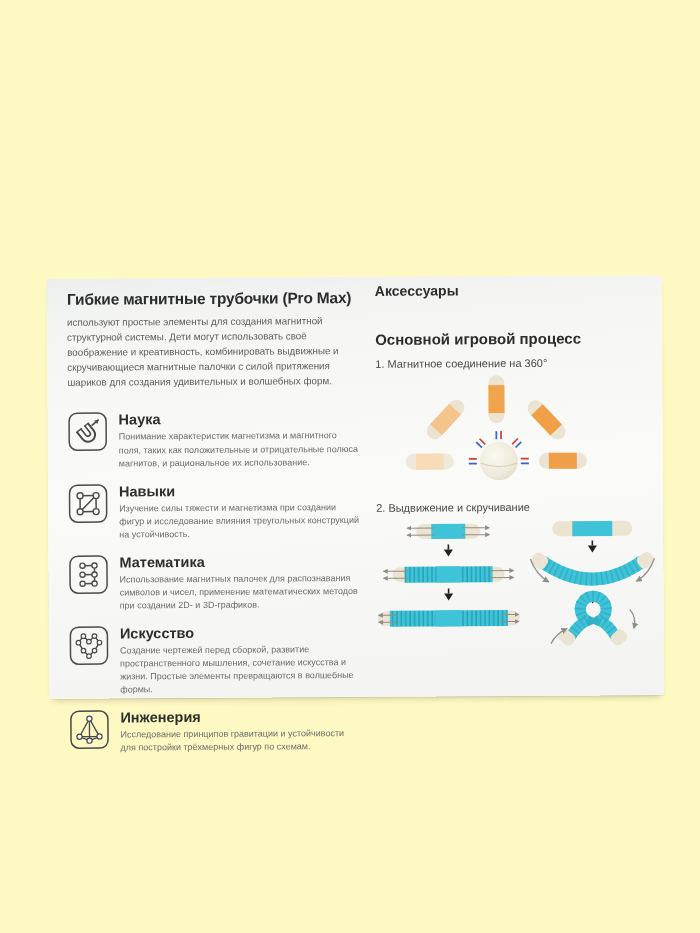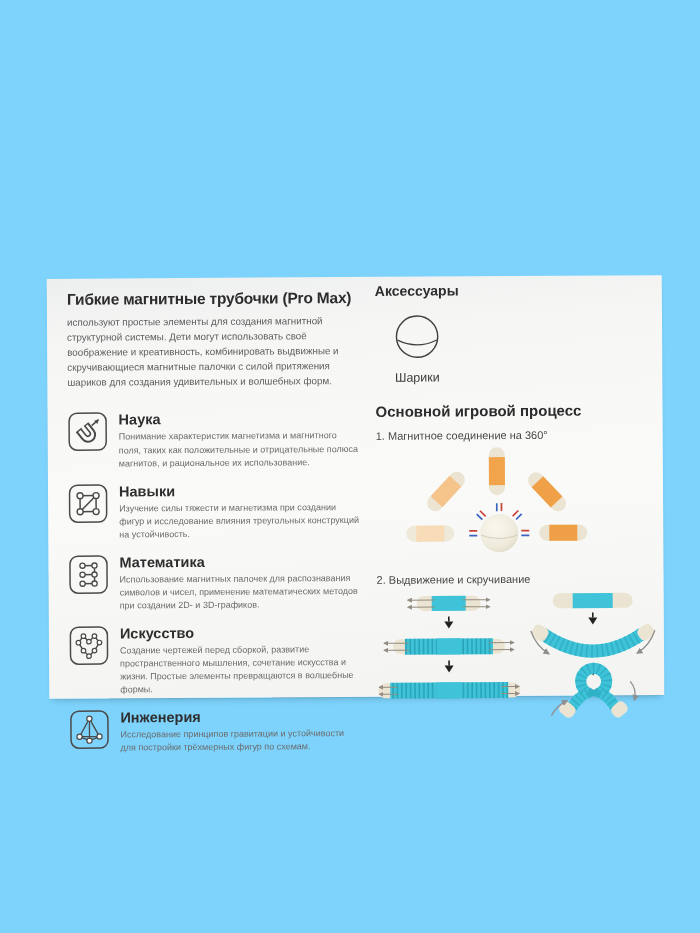--- a/index.html
+++ b/index.html
@@ -1,16 +1,16 @@
 <!DOCTYPE html>
 <html><head>
 <meta charset="utf-8">
 <style>
   html,body{margin:0;padding:0;background:#ffffff;}
-  .stage{position:relative;width:700px;height:933px;background:#7dd3fc;overflow:hidden;
+  .stage{position:relative;width:700px;height:933px;background:#fef9c3;overflow:hidden;
          font-family:"Liberation Sans", sans-serif;}
   .paper{position:absolute;left:48px;top:277px;width:615px;height:420px;
          background:linear-gradient(176deg,#edefee 0%,#f6f7f5 16%,#fafaf8 50%,#f3f4f2 100%);
          transform:rotate(-0.35deg);
          box-shadow:0 1px 0 rgba(0,0,0,0.05), 0 5px 7px -4px rgba(0,0,0,0.22);}
   .col-left{position:absolute;left:20px;top:12px;width:292px;}
   .col-right{position:absolute;left:328px;top:6px;width:284px;}
   .title{font-size:15.5px;font-weight:bold;color:#2c2c2c;letter-spacing:-0.2px;white-space:nowrap;}
   .intro{margin-top:7px;font-size:9.8px;line-height:1.52;color:#5d5d5d;}
   .sections{margin-top:22px;}
@@ -152,27 +152,20 @@
           </div>
         </div>
 
       </div>
     </div>
 
     <div class="col-right">
       <div class="acc-heading">Аксессуары</div>
 
       <div class="acc-row">
-        <div class="acc-item">
-          <svg width="48" height="50" viewBox="0 0 50 52">
-            <circle cx="25" cy="25" r="21.5" fill="none" stroke="#3f3f3f" stroke-width="1.5"></circle>
-            <path d="M4.5,28.5 Q25,38.5 45.5,28.5" fill="none" stroke="#3f3f3f" stroke-width="1.2"></path>
-          </svg>
-          <div class="acc-label">Шарики</div>
-        </div>
       </div>
 
       <div class="gp-heading">Основной игровой процесс</div>
       <div class="gp-step">1. Магнитное соединение на 360°</div>
 
       <svg class="illus1" width="235" height="120" viewBox="0 0 235 120">
         <defs>
           <radialGradient id="ballg" cx="40%" cy="35%" r="75%">
             <stop offset="0%" stop-color="#faf8ef"></stop>
               <stop offset="70%" stop-color="#eeeadb"></stop>

